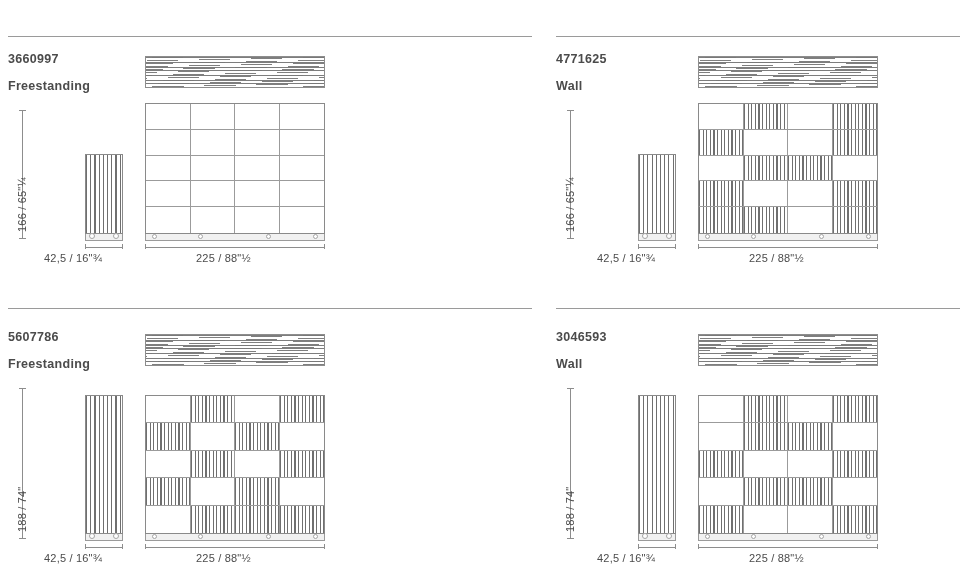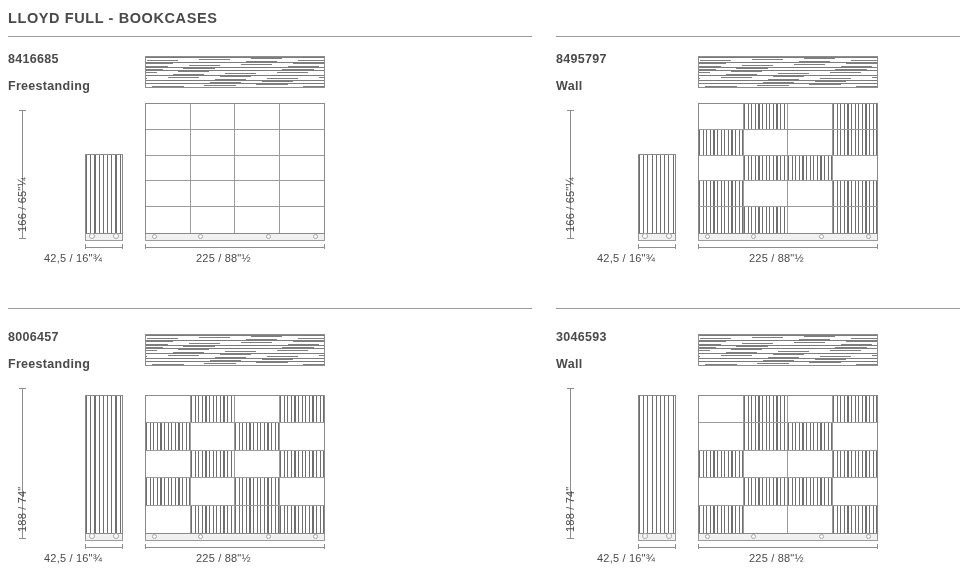--- a/index.html
+++ b/index.html
@@ -206,27 +206,26 @@
     width: 1px;
     height: 5px;
     background: #8d8d8d;
   }
 </style>
 </head>
 <body>
 
 <div class="page">
 
-  <div class="page-title">LLOYD FULL - BOOKCASES</div>
   <div class="title-rule"></div>
   <div class="title-rule2"></div>
 
   <div class="panel p0">
 
-    <div class="code">8416685</div>
+    <div class="code">3660997</div>
     <div class="variant">Freestanding</div>
 
     <div class="plan">
         <div class="skew"></div>
       </div>
 
     <div class="vline" style="left:22px; top:68px; height:128px;"></div>
     <div class="vtick" style="left:19px; top:68px;"></div>
     <div class="vtick" style="left:19px; top:196px;"></div>
     <div class="dim-v" style="left:16px; top:190px;">166 / 65"¼</div>
@@ -271,21 +270,21 @@
     <div class="dim-h" style="left:44px; top:210px;">42,5 / 16"¾</div>
 
     <div class="hline" style="left:145px; top:205px; width:180px;"></div>
     <div class="htick" style="left:145px; top:202px;"></div>
     <div class="htick" style="left:324px; top:202px;"></div>
     <div class="dim-h" style="left:196px; top:210px;">225 / 88"½</div>
   </div>
 
   <div class="panel p1">
 
-    <div class="code">8495797</div>
+    <div class="code">4771625</div>
     <div class="variant">Wall</div>
 
     <div class="plan" style="left:150px;">
         <div class="skew"></div>
       </div>
 
     <div class="vline" style="left:22px; top:68px; height:128px;"></div>
     <div class="vtick" style="left:19px; top:68px;"></div>
     <div class="vtick" style="left:19px; top:196px;"></div>
     <div class="dim-v" style="left:16px; top:190px;">166 / 65"¼</div>
@@ -330,21 +329,21 @@
     <div class="dim-h" style="left:49px; top:210px;">42,5 / 16"¾</div>
 
     <div class="hline" style="left:150px; top:205px; width:180px;"></div>
     <div class="htick" style="left:150px; top:202px;"></div>
     <div class="htick" style="left:329px; top:202px;"></div>
     <div class="dim-h" style="left:201px; top:210px;">225 / 88"½</div>
   </div>
 
   <div class="panel p2">
     <div class="panel-rule"></div>
-    <div class="code">8006457</div>
+    <div class="code">5607786</div>
     <div class="variant">Freestanding</div>
 
     <div class="plan">
         <div class="skew"></div>
       </div>
 
     <div class="vline" style="left:22px; top:68px; height:150px;"></div>
     <div class="vtick" style="left:19px; top:68px;"></div>
     <div class="vtick" style="left:19px; top:218px;"></div>
     <div class="dim-v" style="left:16px; top:212px;">188 / 74"</div>

